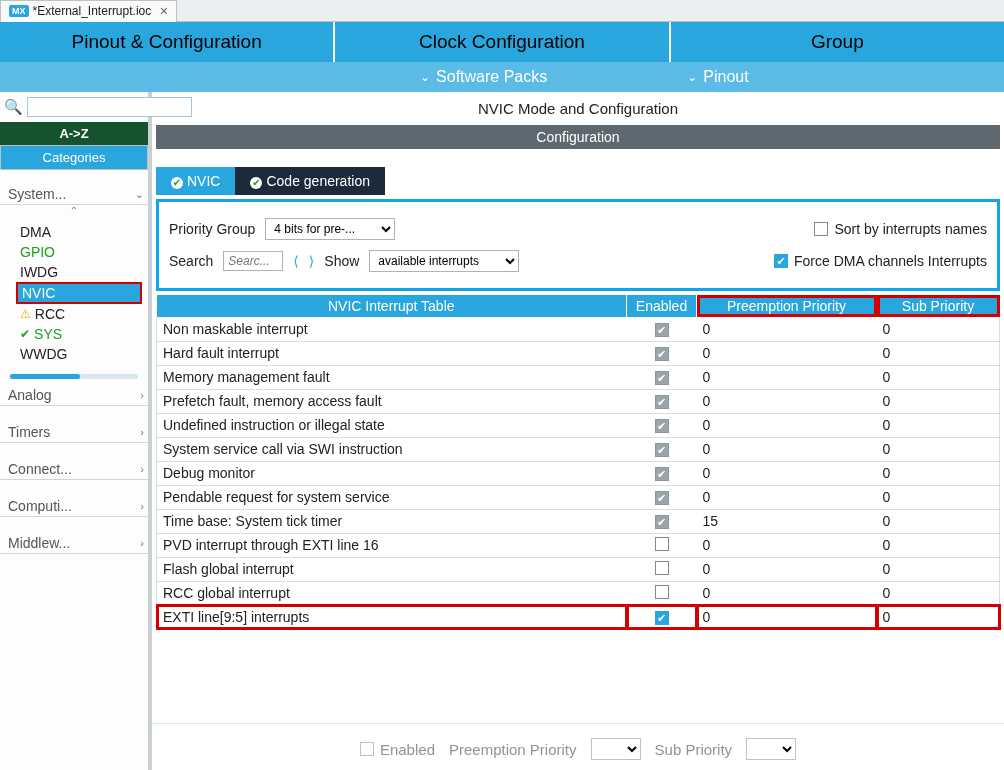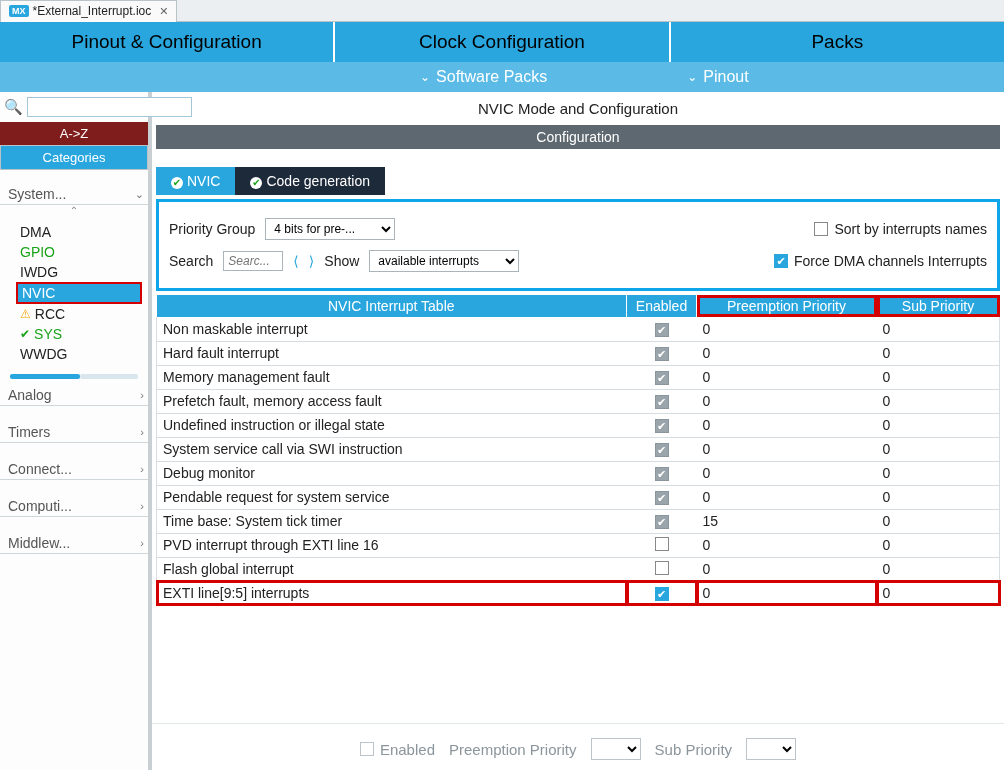--- a/index.html
+++ b/index.html
@@ -16,21 +16,21 @@
   .sub-bar { height: 30px; background: #5bbbe6; display: flex; }
   .sub-bar .spacer-left { width: 420px; }
   .sub-item { display: flex; align-items: center; color: #fff; font-size: 16px; gap: 6px; margin-right: 140px; cursor: pointer; }
   .sub-item .chev { font-size: 12px; }
 
   .work { display: flex; height: calc(770px - 22px - 40px - 30px); }
   .sidebar { width: 152px; border-right: 4px solid #c8d0d4; background: #fdfdfd; }
   .search-row { height: 30px; display: flex; align-items: center; padding: 4px; }
   .search-row .mag { color: #29a6de; font-size: 15px; margin-right: 4px; }
   .search-row input { flex: 1; border: 1px solid #a3c7d9; height: 20px; font-size: 12px; padding: 0 4px; }
-  .sort-btn { background: #7f1d1d; color: #fff; text-align: center; padding: 4px 0; font-size: 13px; cursor: pointer; }
+  .sort-btn { background: #14532d; color: #fff; text-align: center; padding: 4px 0; font-size: 13px; cursor: pointer; font-weight: bold; }
   .cat-btn { background: #29a6de; color: #fff; text-align: center; padding: 4px 0; font-size: 13px; border: 1px solid #b9c4c9; cursor: pointer; }
   .cat-group { padding: 6px 4px 2px 8px; display: flex; justify-content: space-between; align-items: center; border-bottom: 1px solid #d0d7db; cursor: pointer; font-size: 14px; color: #555; }
   .cat-group .arrow { font-size: 11px; color: #777; }
   .tree { padding: 6px 0 6px 20px; }
   .tree .item { padding: 2px 0; font-size: 14px; cursor: pointer; display: flex; align-items: center; gap: 4px; }
   .tree .item.green { color: #1aa31a; }
   .tree .item.selected { background: #29a6de; color: #fff; border: 2px solid #d40000; padding: 1px 4px; margin-left: -4px; margin-right: 6px; }
   .tree .item .warn { color: #f0a500; font-size: 12px; }
   .tree .item .check { color: #1aa31a; font-size: 12px; }
   .scroll-ind { display:flex; align-items:center; margin: 4px 10px 2px 10px; }
@@ -81,21 +81,21 @@
   <div class="file-tab">
     <span class="mx">MX</span>
     <span>*External_Interrupt.ioc</span>
     <span class="close">✕</span>
   </div>
 </div>
 
 <div class="main-tabs">
   <div class="main-tab">Pinout &amp; Configuration</div>
   <div class="main-tab">Clock Configuration</div>
-  <div class="main-tab">Packs</div>
+  <div class="main-tab">Group</div>
 </div>
 
 <div class="sub-bar">
   <div class="spacer-left"></div>
   <div class="sub-item">
     <span class="chev">⌄</span>
     <span>Software Packs</span>
   </div>
   <div class="sub-item">
     <span class="chev">⌄</span>
@@ -278,20 +278,26 @@
               <td class="en"><span class="chk off"></span></td>
               <td>0</td>
               <td>0</td>
             </tr>
             <tr>
               <td>Flash global interrupt</td>
               <td class="en"><span class="chk off"></span></td>
               <td>0</td>
               <td>0</td>
             </tr>
+            <tr>
+              <td>RCC global interrupt</td>
+              <td class="en"><span class="chk off"></span></td>
+              <td>0</td>
+              <td>0</td>
+            </tr>
             <tr class="hl">
               <td>EXTI line[9:5] interrupts</td>
               <td class="en"><span class="chk blue">✔</span></td>
               <td>0</td>
               <td>0</td>
             </tr>
           </tbody>
       </table>
     </div>
 

